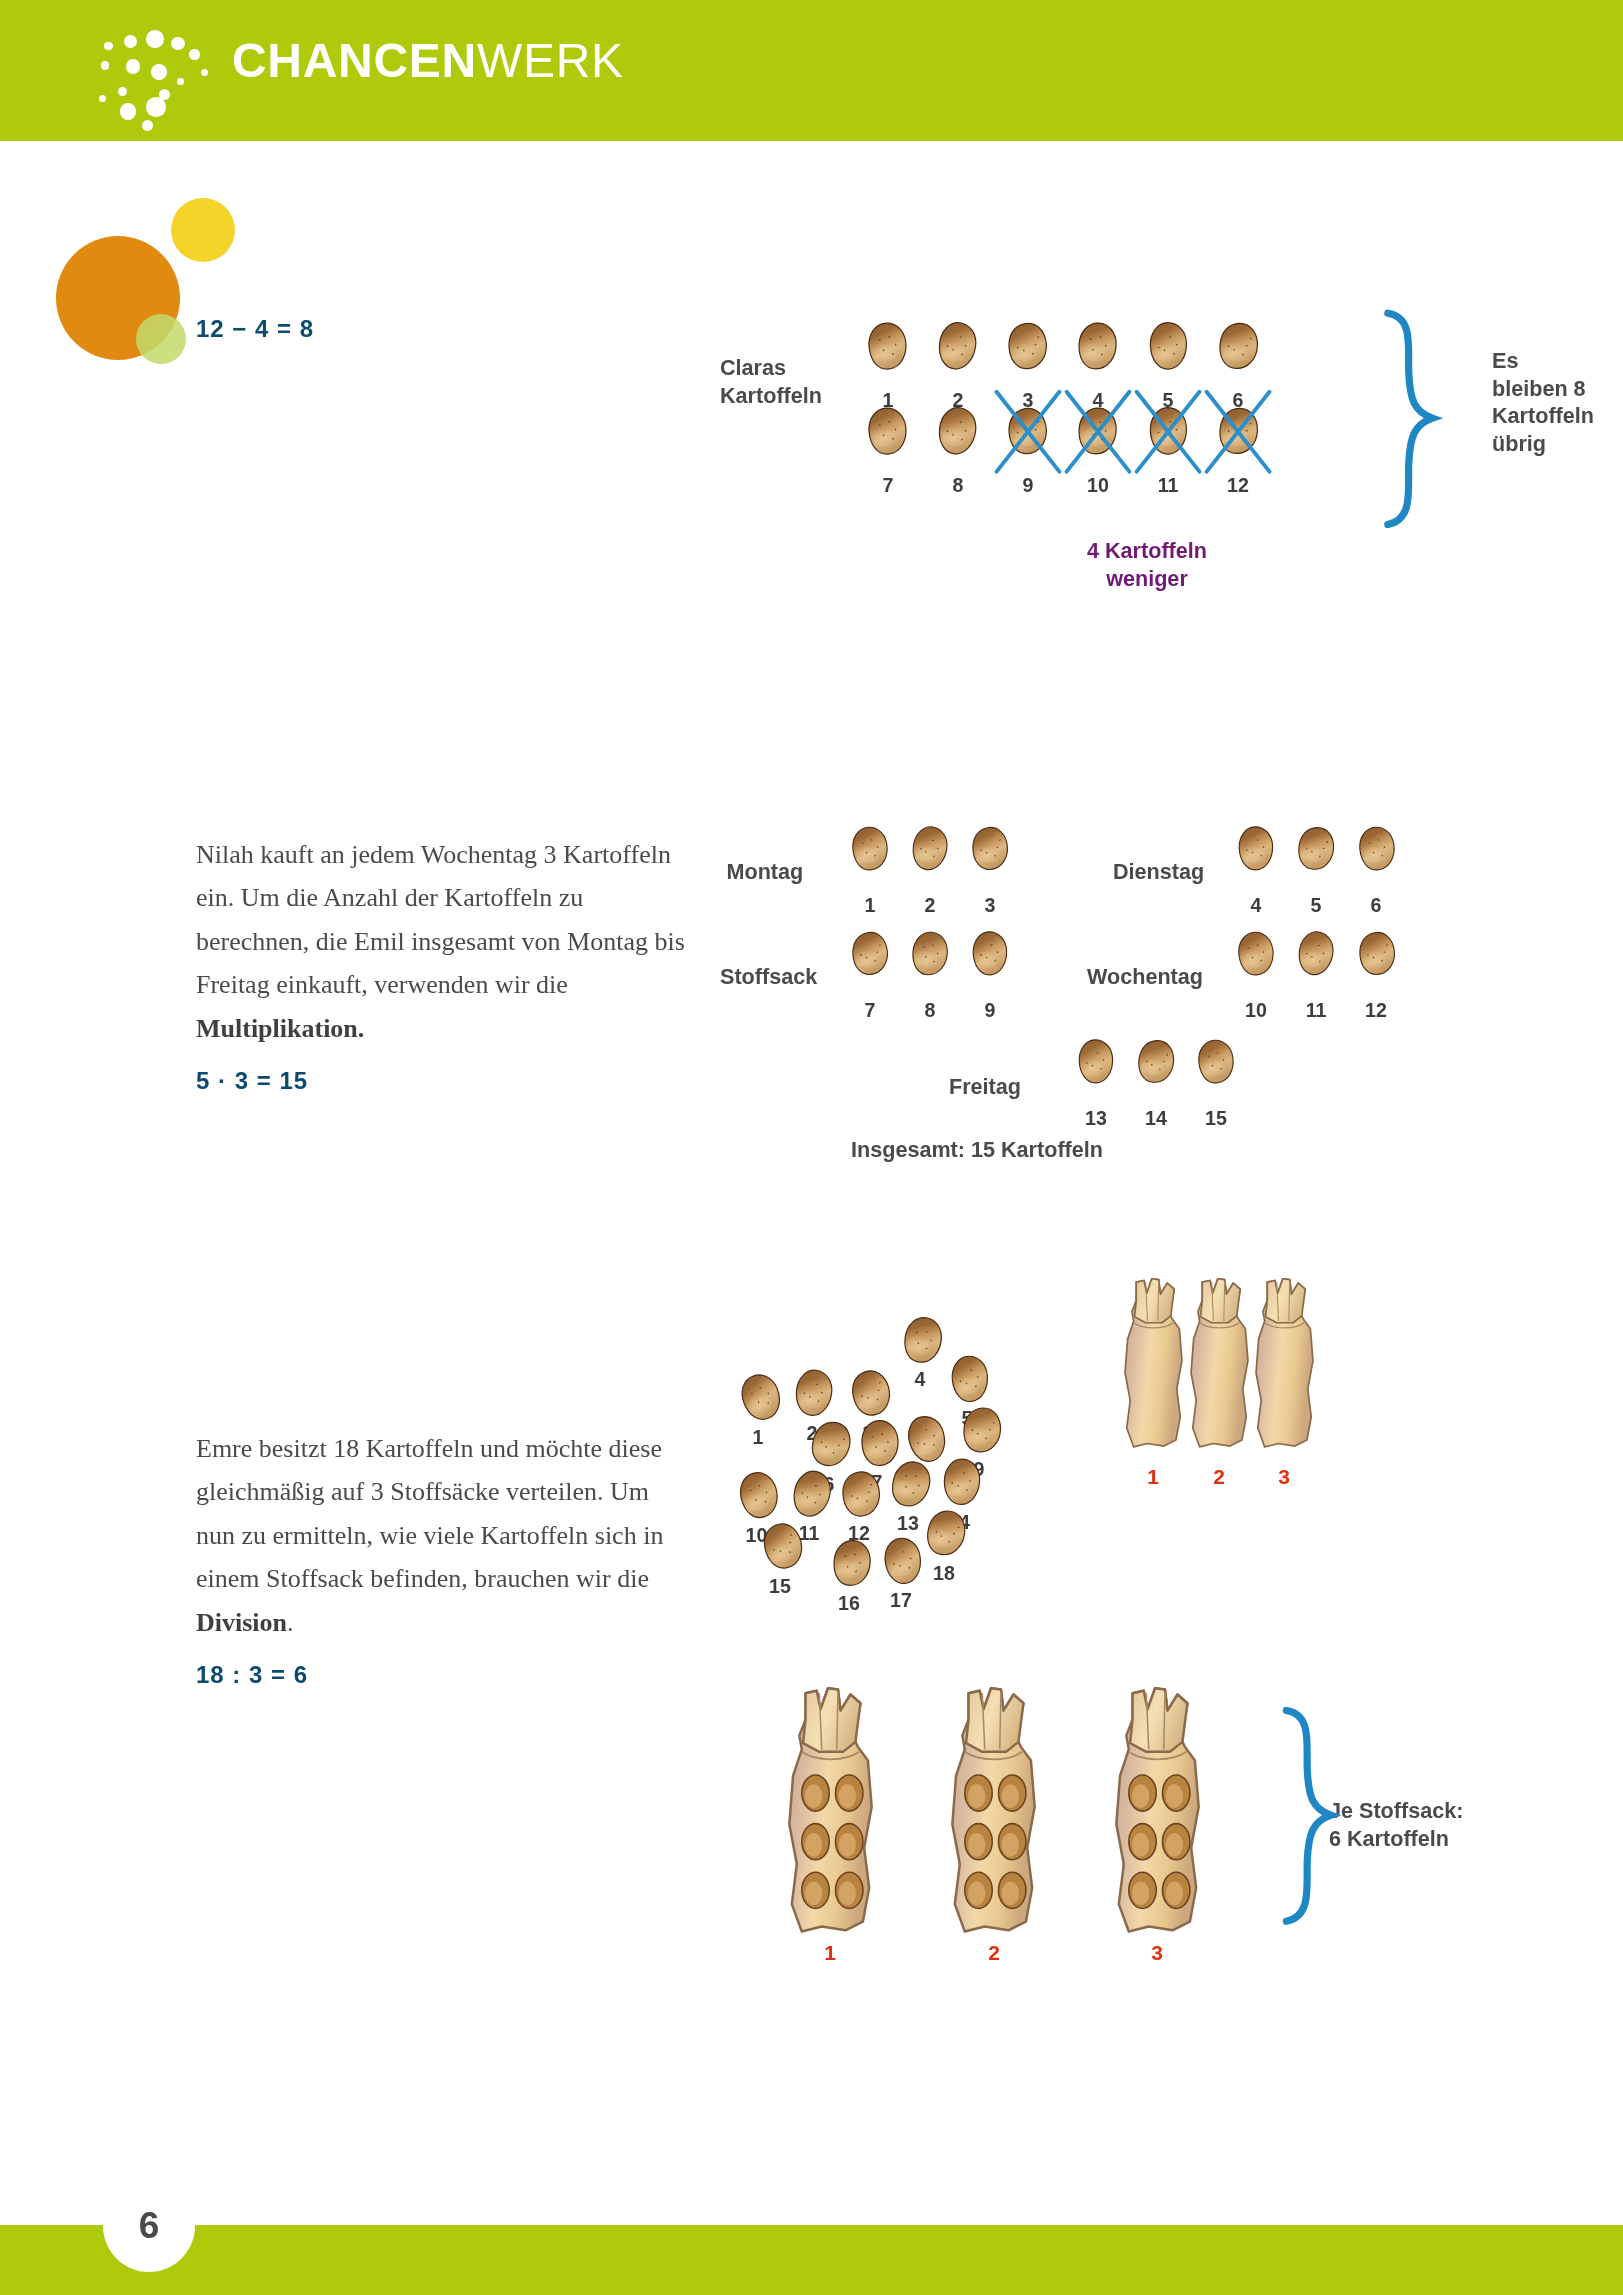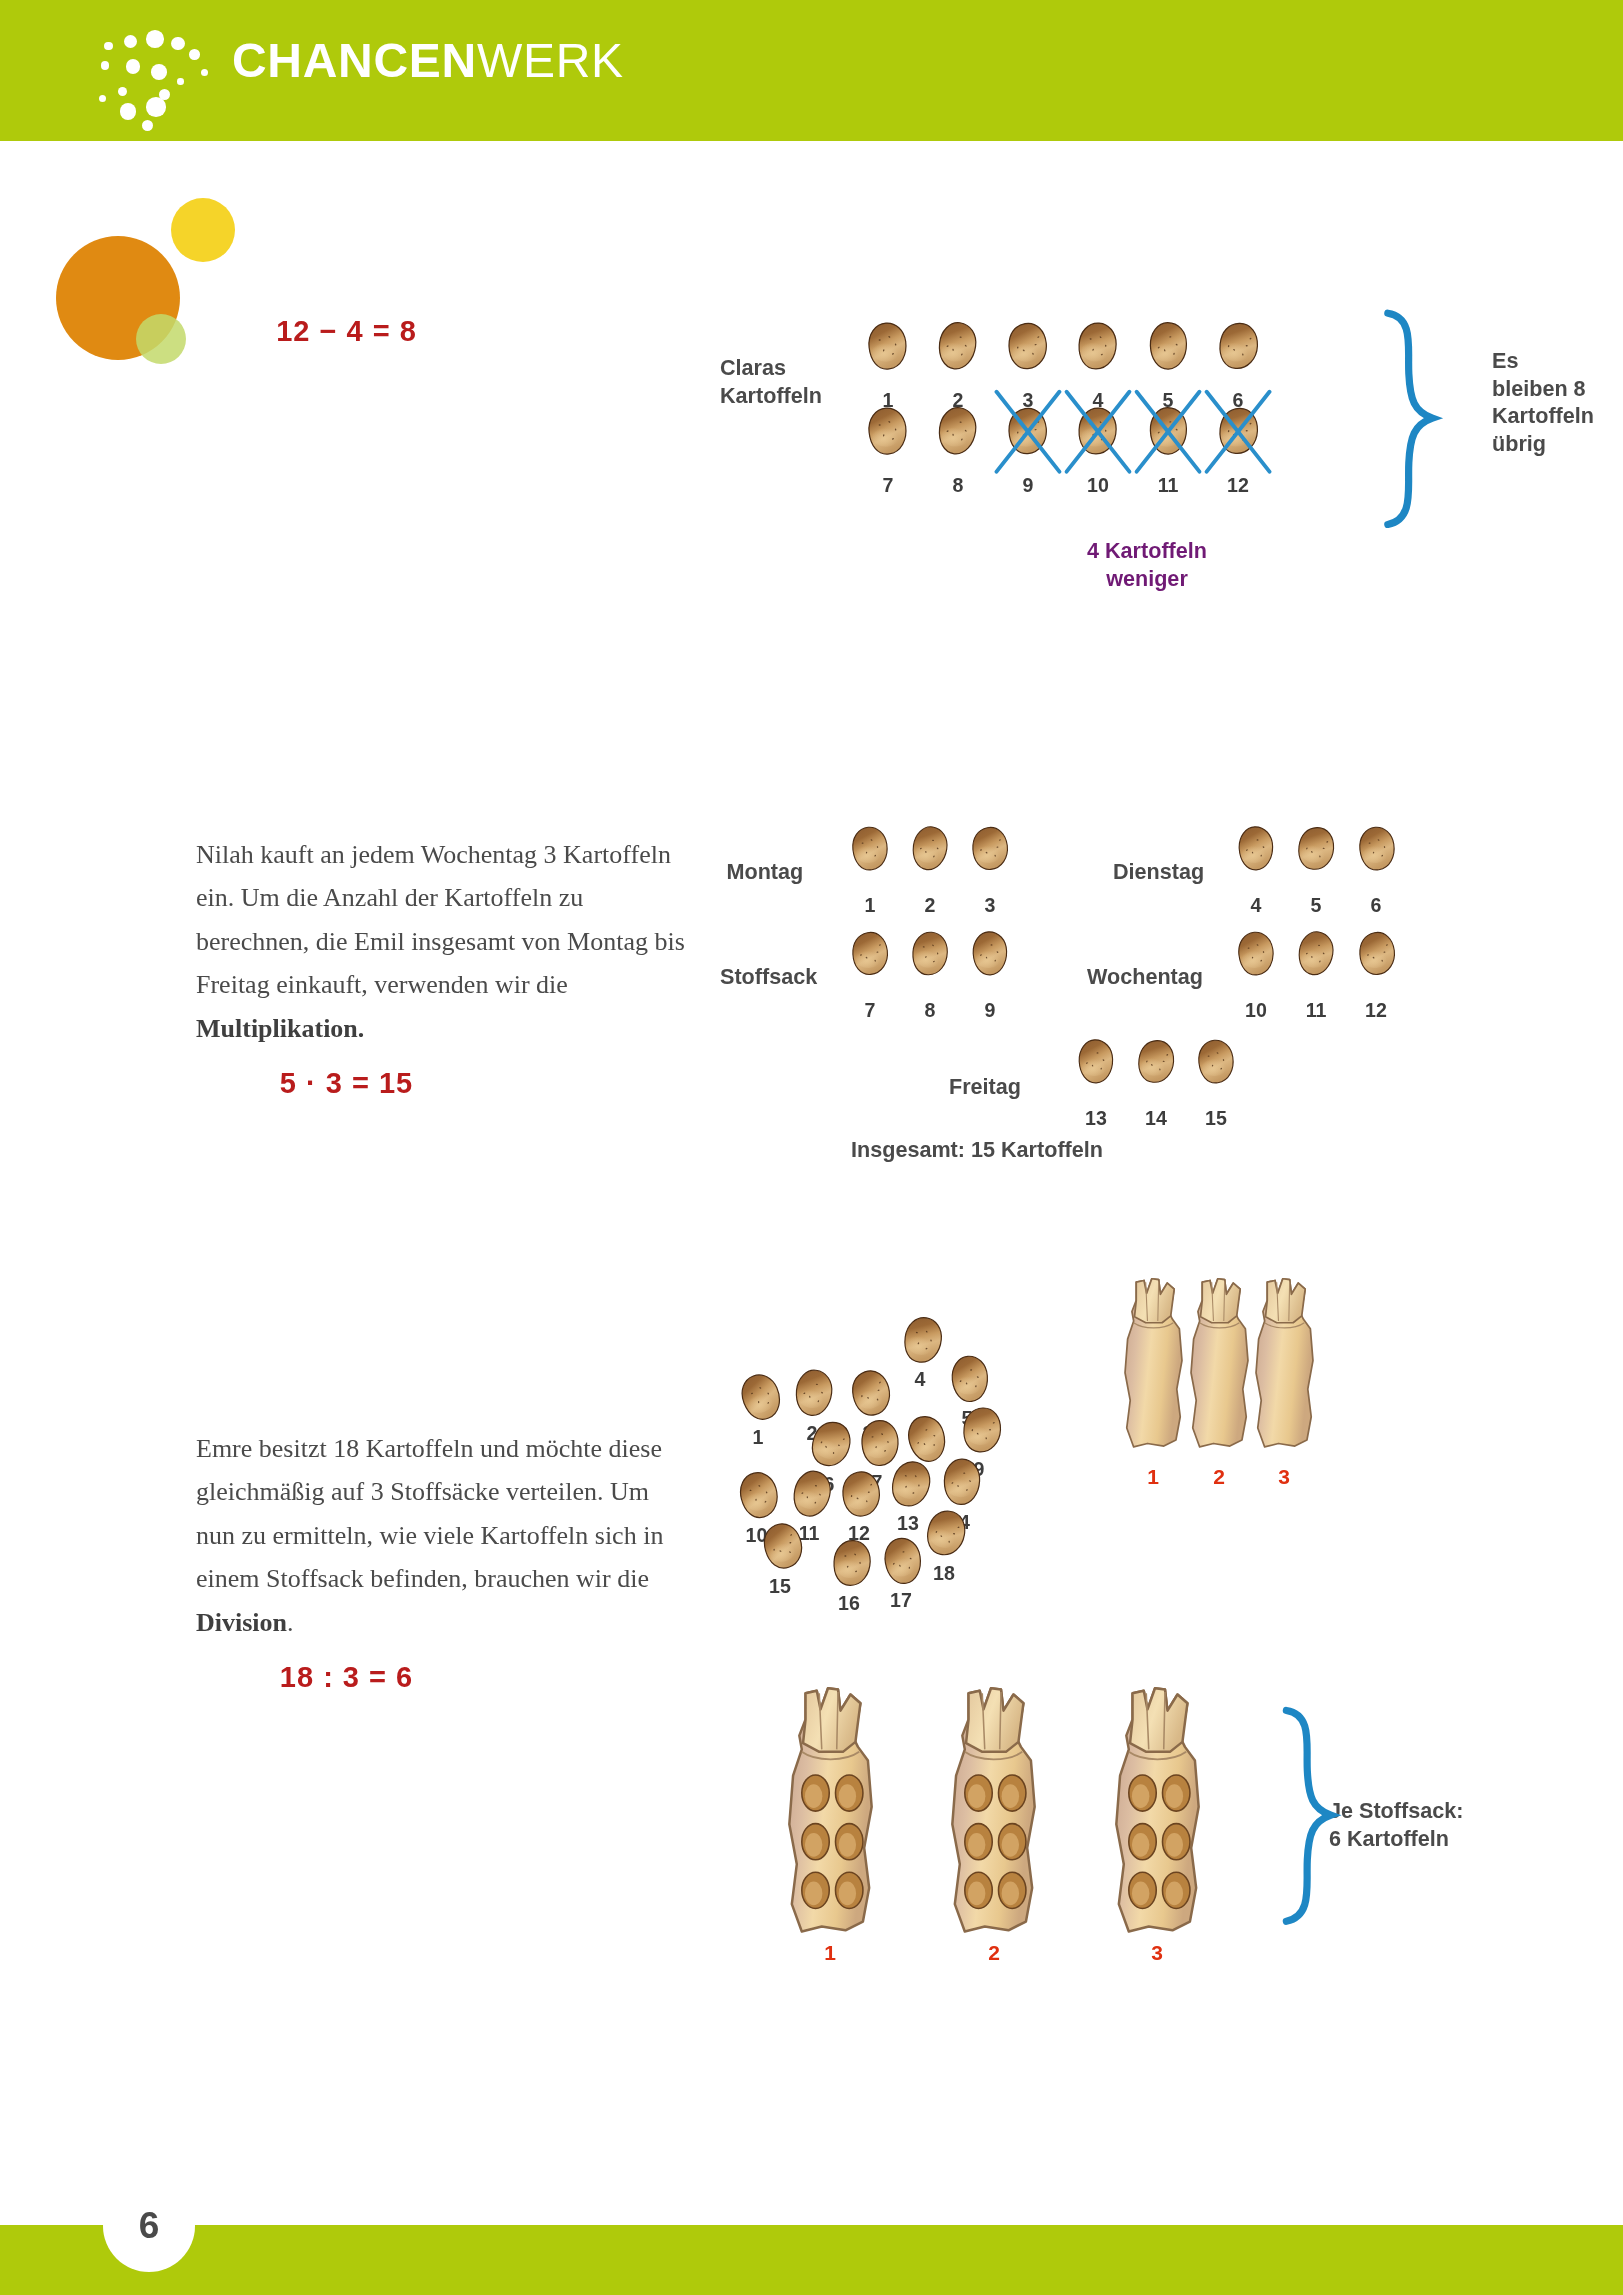--- a/index.html
+++ b/index.html
@@ -35,22 +35,22 @@
   
   .section{position:absolute;}
   .txtcol{
     width:497px;
     color:#4a4a4a;
     font-family:"Liberation Serif", serif;
     font-size:26px;line-height:1.67;
   }
   .txtcol b{font-weight:bold;color:#3f3f3f;}
   .equation{
-    margin-top:17px;text-align:center;width:301px;
-    color:#b91c1c;font-weight:bold;font-size:29px;
+    margin-top:17px;width:301px;
+    color:#0c4a6e;font-weight:bold;font-size:24px;
     font-family:"Liberation Sans", sans-serif;letter-spacing:1px;
   }
 
   
   .pot{position:absolute;}
   .pot svg{display:block;}
   .num{
     position:absolute;color:#3d3d3d;font-weight:bold;
     font-family:"Liberation Sans", sans-serif;font-size:19.6px;
     text-align:center;

